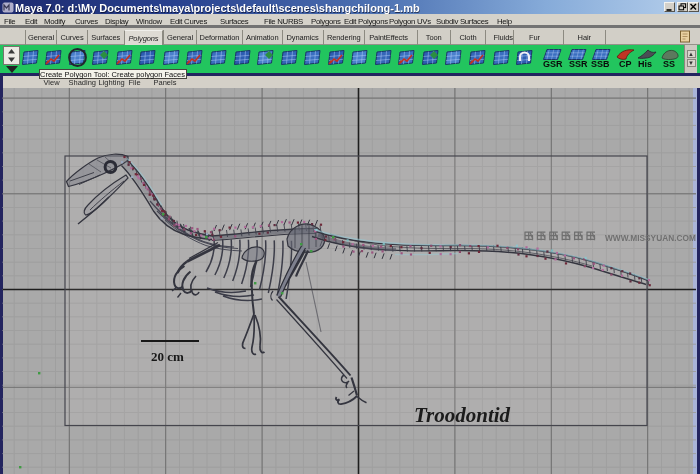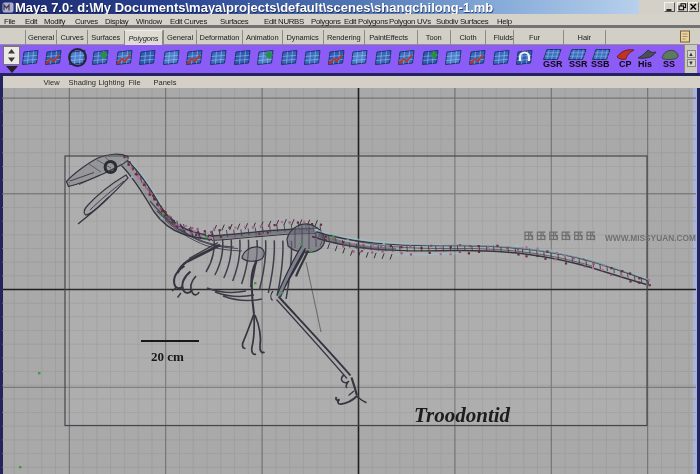--- a/index.html
+++ b/index.html
@@ -1,33 +1,33 @@
 <!DOCTYPE html>
 <html><head><meta charset="utf-8">
 <style>
 html,body{margin:0;padding:0;width:700px;height:474px;overflow:hidden;
  font-family:"Liberation Sans",sans-serif;background:#d4d0c8;}
 *{box-sizing:border-box;}
 .abs{position:absolute;}
 #stage{position:relative;width:700px;height:474px;}
-#title{left:0;top:0;width:639px;height:14px;
+#title{left:0;top:0;width:700px;height:14px;
  background:linear-gradient(90deg,#1d2a6e 0%,#28418f 25%,#4f74b4 55%,#86abd9 78%,#b7d0ec 100%);
- color:#fff;font-size:13px;font-weight:bold;line-height:14px;white-space:nowrap;}
+ color:#fff;font-size:11px;font-weight:bold;line-height:14px;white-space:nowrap;}
 #title .txt{position:absolute;left:15px;top:0.5px;letter-spacing:0px;text-shadow:0.6px 0.6px 0 rgba(0,0,20,0.6);}
 .wbtn{position:absolute;top:1.5px;width:11px;height:10.5px;background:#d4d0c8;
  border-top:1px solid #f4f3ef;border-left:1px solid #f4f3ef;border-right:1px solid #56544e;border-bottom:1px solid #56544e;
  color:#000;font-size:7.5px;line-height:9px;text-align:center;font-weight:bold;}
 #menubar{left:0;top:14px;width:700px;height:14px;background:#d5d2ca;border-bottom:3px solid #737373;
  font-size:7.8px;color:#141414;}
 #menubar span{position:absolute;top:3px;letter-spacing:-0.3px;}
 #tabrow{left:0;top:28px;width:700px;height:17px;background:#d2cfc7;border-bottom:1px solid #94928a;font-size:7.5px;color:#222;}
 .tab{position:absolute;top:1.5px;height:15px;border-left:1px solid #8c8a81;
  text-align:center;line-height:15px;white-space:nowrap;overflow:hidden;letter-spacing:-0.1px;}
 .tab.act{background:#dedbd4;font-style:italic;border-top:1px solid #f0efeb;border-right:1px solid #8c8a81;}
-#shelf{left:0;top:45px;width:700px;height:27.5px;background:#8b5cf6;}
+#shelf{left:0;top:45px;width:700px;height:27.5px;background:#22c55e;}
 .si{position:absolute;top:2px;}
 .slabel{position:absolute;top:13.5px;font-size:9px;font-weight:bold;color:#0a0a0a;z-index:5;}
 #pband{left:0;top:72.5px;width:700px;height:3.5px;background:#23245f;}
 #pleft{left:0;top:72.5px;width:2.5px;height:401.5px;background:#23245f;}
 #pright{left:696.5px;top:72.5px;width:3.5px;height:401.5px;background:#23245f;}
 #pright2{left:692.5px;top:76px;width:4px;height:398px;background:#aab4d8;}
 #pmenu{left:2.5px;top:76px;width:690px;height:12px;background:#d4d0c8;font-size:7.5px;color:#2a2a2a;margin-left:38px;}
 #pmenu span{position:absolute;top:2px;}
 #vp{left:2.5px;top:88px;width:690px;height:386px;background:#a9a9a9;}
 #tip{left:38.5px;top:68.5px;width:148px;height:10.5px;background:#f4f3ea;border:1px solid #46443e;
@@ -54,21 +54,21 @@
 </div>
 <div class="abs" id="menubar">
  <span style="left:4px">File</span>
       <span style="left:25px">Edit</span>
       <span style="left:44px">Modify</span>
  <span style="left:75px">Curves</span>
       <span style="left:105px">Display</span>
       <span style="left:136px">Window</span>
  <span style="left:170px">Edit Curves</span>
       <span style="left:220px">Surfaces</span>
-      <span style="left:264px">Edit NURBS</span>
+      <span style="left:264px">File NURBS</span>
  <span style="left:311px">Polygons</span>
       <span style="left:344px">Edit Polygons</span>
       <span style="left:389px">Polygon UVs</span>
  <span style="left:436px">Subdiv Surfaces</span>
       <span style="left:497px">Help</span>
 </div>
 <div class="abs" id="tabrow">
       <div class="tab" style="left:25.0px;width:31.0px">General</div>
       <div class="tab" style="left:56.0px;width:31.0px">Curves</div>
       <div class="tab" style="left:87.0px;width:36.5px">Surfaces</div>
@@ -491,12 +491,13 @@
         <path d="M561.7 232h8.5M561.7 235.5h8.5M561.7 239.3h8.5M562.2 232v8.3M565.9 232v8.3M569.7 235.5v4.8M567.5 233l2.5 6"></path>
       </g>
       <g stroke="#6f6f6f" stroke-width="1.25" fill="none">
         <path d="M574.1 232h8.5M574.1 235.5h8.5M574.1 239.3h8.5M574.6 232v8.3M578.3 232v8.3M582.1 235.5v4.8M579.9 233l2.5 6"></path>
       </g>
       <g stroke="#6f6f6f" stroke-width="1.25" fill="none">
         <path d="M586.5 232h8.5M586.5 235.5h8.5M586.5 239.3h8.5M587.0 232v8.3M590.7 232v8.3M594.5 235.5v4.8M592.3 233l2.5 6"></path>
       </g>
  <text x="605" y="240.5" font-size="8.3" font-weight="bold" fill="#707070">WWW.MISSYUAN.COM</text>
 </svg>
+<div class="abs" id="tip">Create Polygon Tool: Create polygon Faces</div>
 </div>
 </body></html>

